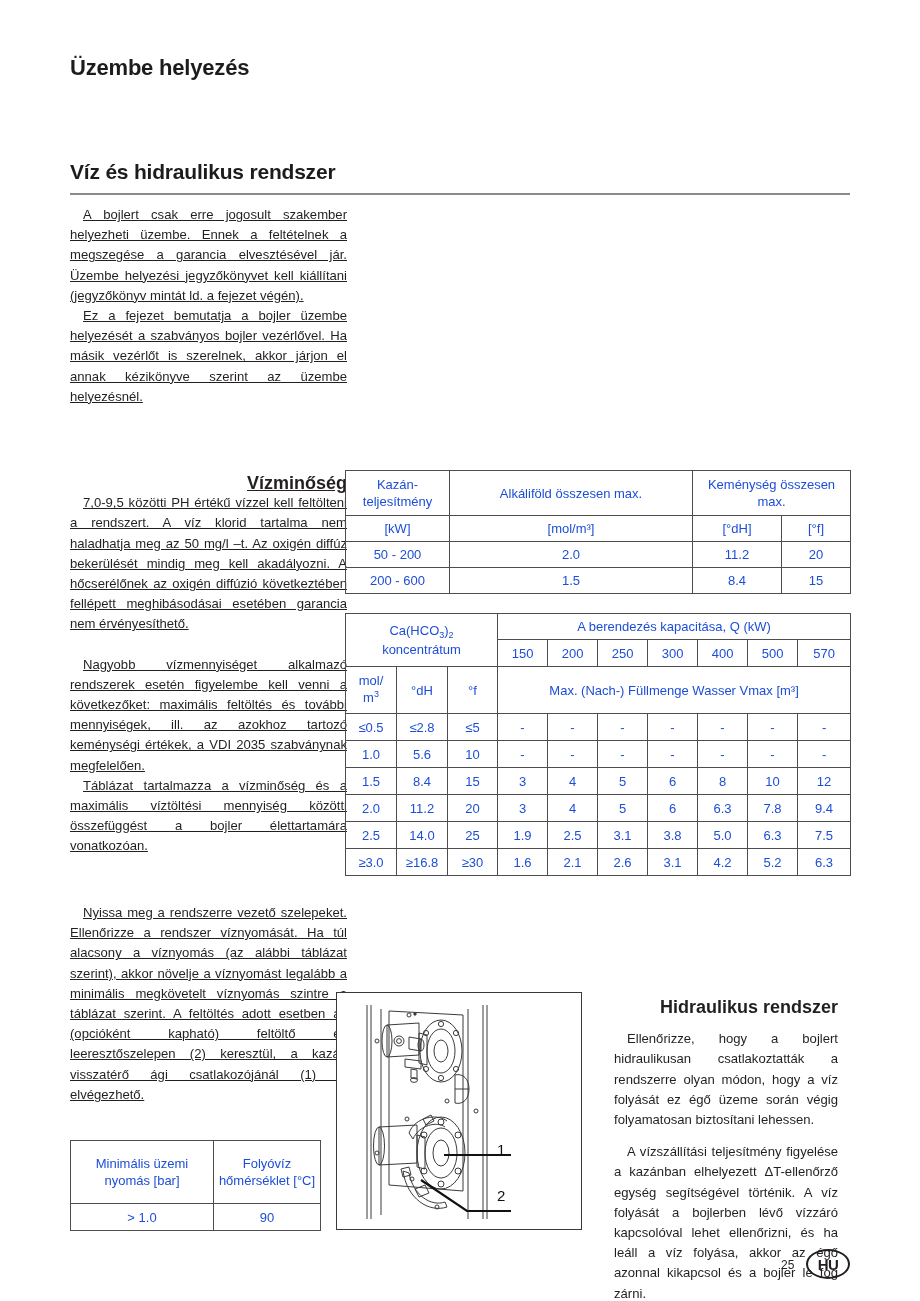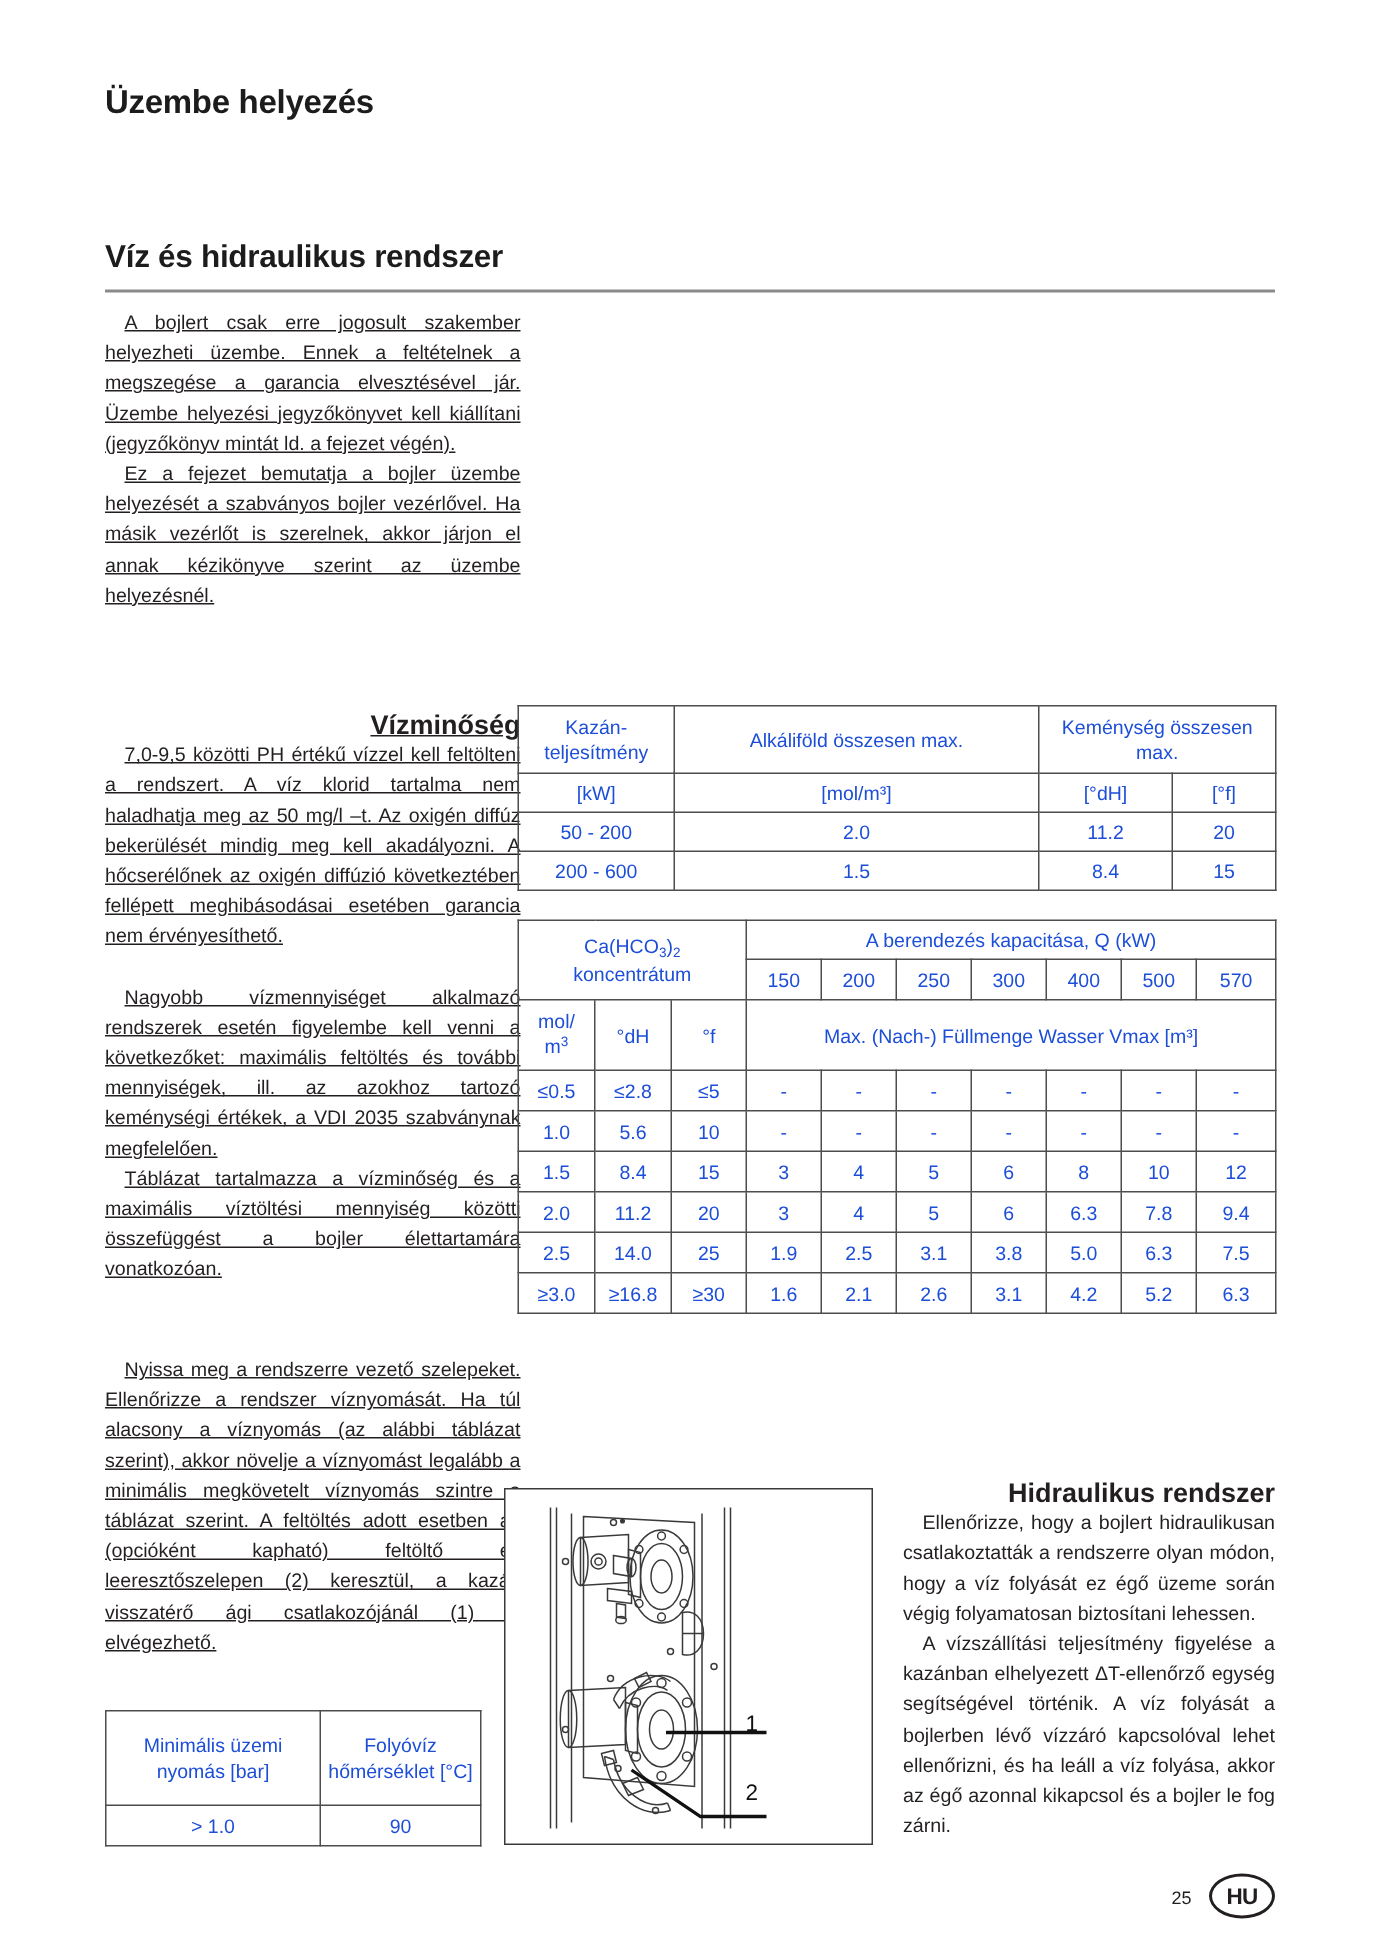--- a/index.html
+++ b/index.html
@@ -75,21 +75,21 @@
   .col-right-text {
     position: absolute;
     left: 602px;
     top: 985px;
     width: 248px;
     font-size: 13.1px;
     line-height: 20.2px;
     text-align: justify;
     color: #231f20;
   }
-  .col-right-text p { margin: 0; text-indent: 13px; }
+  .col-right-text p { margin: 12px; text-indent: 13px; }
 
   
   table.doc {
     border-collapse: collapse;
     table-layout: fixed;
     font-size: 13px;
     color: #1d4ed8;
   }
   table.doc td, table.doc th {
     border: 1px solid #4d4d4d;

